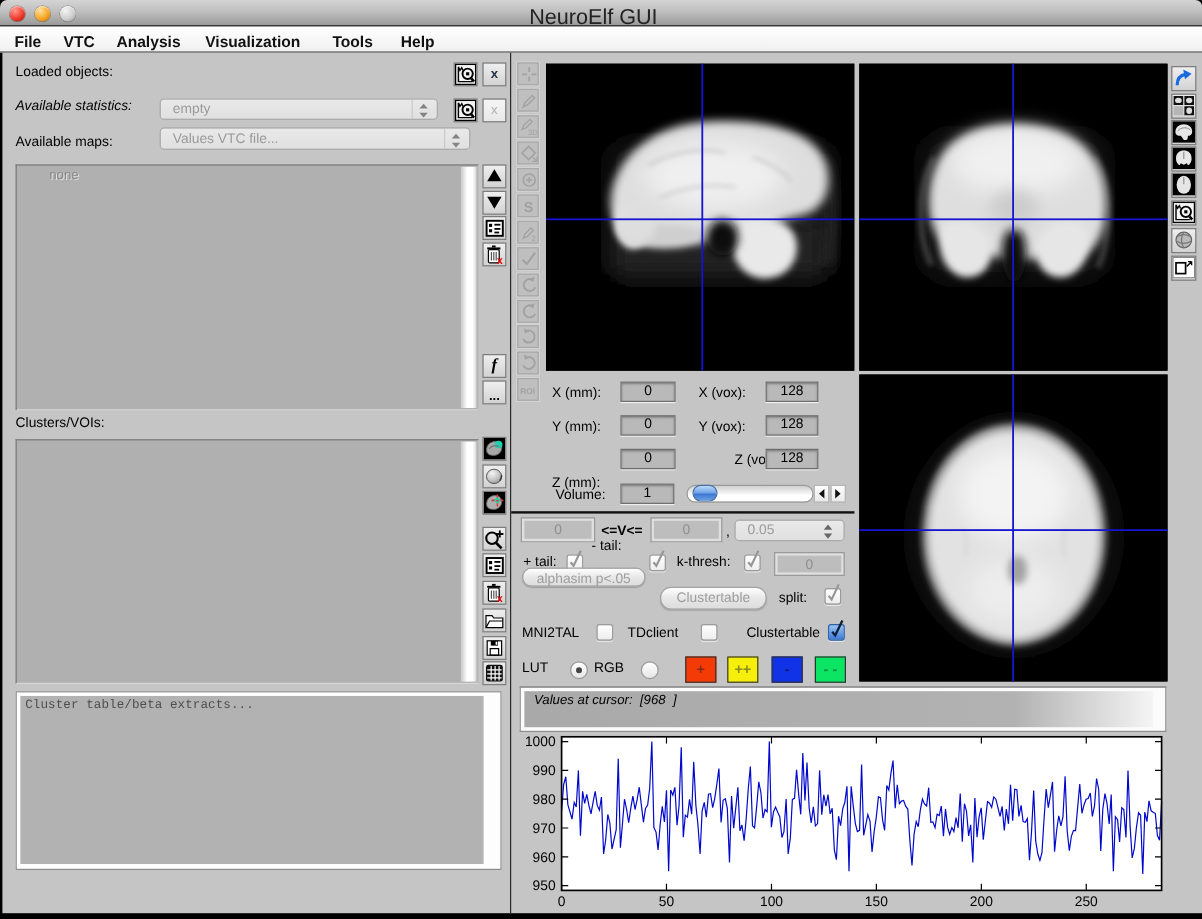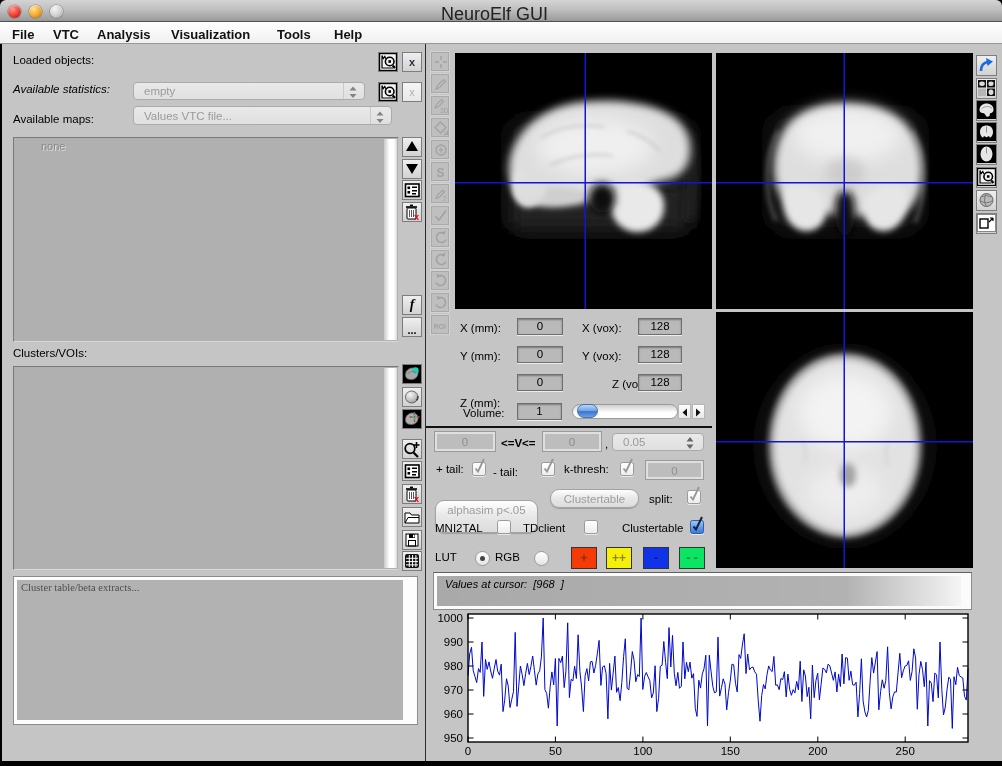--- a/index.html
+++ b/index.html
@@ -178,21 +178,21 @@
         <rect x="10" y="3.8" width="1.5" height="2.5" fill="#fff"></rect>
         <rect x="5.5" y="9.5" width="7" height="5.5" fill="none" stroke="#000"></rect>
       </svg></div>
   <div class="abs mini" style="left:402px;top:551px;"><svg width="18" height="18" viewBox="0 0 18 18">
         <rect x="2" y="2" width="14" height="14" rx="2" fill="#111"></rect>
         <path d="M3 6.3 H15 M3 9.6 H15 M3 12.9 H15 M6.3 3 V15 M9.6 3 V15 M12.9 3 V15" stroke="#fff" stroke-width="1"></path>
       </svg></div>
 
   <div class="abs" style="left:13px;top:576px;width:405px;height:149px;background:#fdfdfd;border:1px solid #8c8c8c;">
     <div class="abs" style="left:3px;top:3px;right:14px;bottom:4px;background:#b2b2b2;"></div>
-    <div class="abs" style="left:7px;top:5px;font-family:Liberation Serif, serif;font-size:10.5px;letter-spacing:0.05px;color:#4e4e4e;">Cluster table/beta extracts...</div>
+    <div class="abs" style="left:7px;top:5px;font-family:Liberation Mono, monospace;font-size:10.5px;letter-spacing:0.05px;color:#4e4e4e;">Cluster table/beta extracts...</div>
   </div>
 
   <div class="abs minid" style="left:431px;top:52px;"><svg width="18" height="18" viewBox="0 0 18 18">
         <path d="M9 3 V7 M9 11 V15 M3 9 H7 M11 9 H15" stroke="#a2a2a2" stroke-width="1.5"></path>
       </svg></div>
   <div class="abs minid" style="left:431px;top:74px;"><svg width="18" height="18" viewBox="0 0 18 18">
         <path d="M4 14 L5.5 10.5 L11.5 4.5 L13.5 6.5 L7.5 12.5 L4 14 Z" fill="none" stroke="#a2a2a2" stroke-width="1.2"></path>
       </svg></div>
   <div class="abs minid" style="left:431px;top:96px;"><svg width="18" height="18" viewBox="0 0 18 18">
         <path d="M3 11 L4.5 7.5 L9.5 2.5 L11.5 4.5 L6.5 9.5 L3 11 Z" fill="none" stroke="#a2a2a2" stroke-width="1.1"></path>
@@ -367,33 +367,33 @@
         <path d="M7 2 L10.5 6.5 L3.5 6.5 Z" fill="#666"></path>
         <path d="M7 14 L10.5 9.5 L3.5 9.5 Z" fill="#666"></path>
       </svg>
   </div>
 
   <div class="abs lbl" style="left:436px;top:463px;">+ tail:</div>
   <div class="abs cb" style="left:472px;top:462px;"></div>
   <svg class="abs" style="left:472px;top:455px;" width="16" height="21">
       <path d="M3.5 13.5 L6 16.5 L12 4" stroke="#979797" stroke-width="1.8" fill="none"></path>
     </svg>
-  <div class="abs lbl" style="left:493px;top:466px;">- tail:</div>
+  <div class="abs lbl" style="left:493px;top:449px;">- tail:</div>
   <div class="abs cb" style="left:541px;top:462px;"></div>
   <svg class="abs" style="left:541px;top:455px;" width="16" height="21">
       <path d="M3.5 13.5 L6 16.5 L12 4" stroke="#979797" stroke-width="1.8" fill="none"></path>
     </svg>
   <div class="abs lbl" style="left:564px;top:463px;">k-thresh:</div>
   <div class="abs cb" style="left:620px;top:462px;"></div>
   <svg class="abs" style="left:620px;top:455px;" width="16" height="21">
       <path d="M3.5 13.5 L6 16.5 L12 4" stroke="#979797" stroke-width="1.8" fill="none"></path>
     </svg>
   <div class="abs fldd" style="left:646px;top:461px;width:57px;height:18px;line-height:16px;border:2px solid #dfdfdf;outline:1px solid #9a9a9a;">0</div>
 
-  <div class="abs macbtn" style="left:435px;top:500px;width:103px;height:33px;line-height:18px;">alphasim p&lt;.05</div>
+  <div class="abs macbtn" style="left:435px;top:473px;width:103px;height:16px;line-height:18px;">alphasim p&lt;.05</div>
   <div class="abs macbtn" style="left:550px;top:489px;width:89px;height:19px;line-height:18px;">Clustertable</div>
   <div class="abs lbl" style="left:649px;top:493px;">split:</div>
   <div class="abs cb" style="left:687px;top:490px;"></div>
   <svg class="abs" style="left:687px;top:483px;" width="16" height="21">
       <path d="M3.5 13.5 L6 16.5 L12 4" stroke="#979797" stroke-width="1.8" fill="none"></path>
     </svg>
 
   <div class="abs lbl" style="left:435px;top:522px;">MNI2TAL</div>
   <div class="abs cb" style="left:497px;top:520px;"></div>
   <div class="abs lbl" style="left:523px;top:522px;">TDclient</div>

